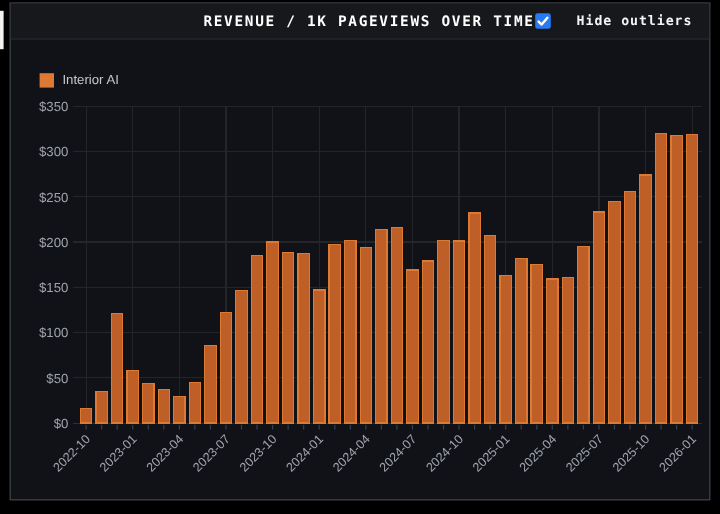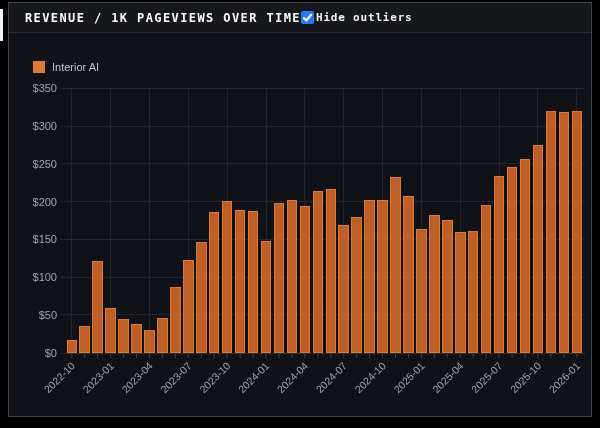--- a/index.html
+++ b/index.html
@@ -9,29 +9,29 @@
   }
   .edge-artifact{
     position:absolute;left:0;top:9px;width:3px;height:32px;background:#f2f2f2;
   }
   .panel{
     position:absolute;left:8px;top:2px;width:584px;height:415px;
     background:#111217;border:1px solid #3f434a;box-sizing:border-box;
   }
   .header{
     height:30px;background:#17181b;border-bottom:1px solid #26292e;
-    display:flex;align-items:center;justify-content:flex-start;
+    display:flex;align-items:center;justify-content:flex-end;
     padding:0 14px 0 16px;box-sizing:border-box;
   }
   .title{
     font-family:"DejaVu Sans Mono", monospace;font-size:12px;font-weight:bold;
     color:#ffffff;letter-spacing:1.4px;white-space:nowrap;
   }
   .checkbox-wrap{
-    display:flex;align-items:center;gap:2px;cursor:pointer;
+    display:flex;align-items:center;gap:22px;cursor:pointer;
   }
   .checkbox{
     width:13px;height:13px;border-radius:2px;display:flex;align-items:center;
     justify-content:center;flex:0 0 auto;
   }
   .checkbox-label{
     font-family:"DejaVu Sans Mono", monospace;font-size:11px;font-weight:bold;
     color:#f5f5f5;letter-spacing:0.8px;white-space:nowrap;
   }
   .chart-area{

